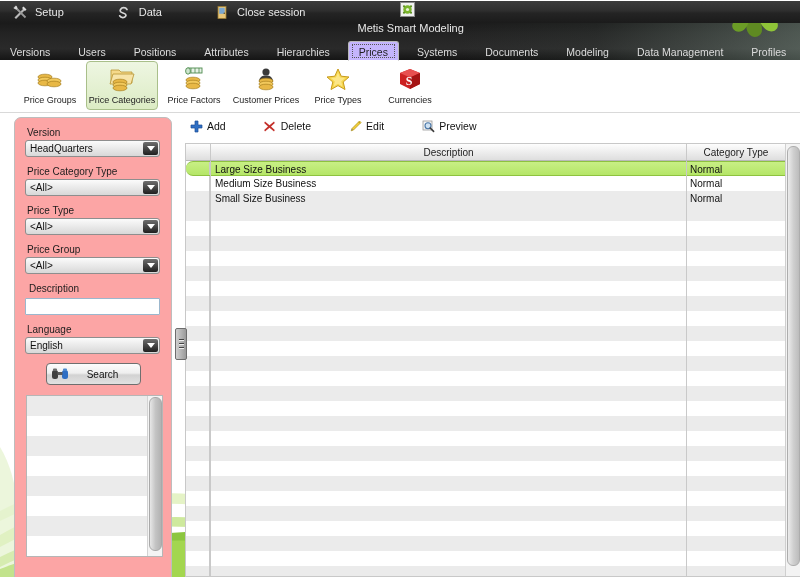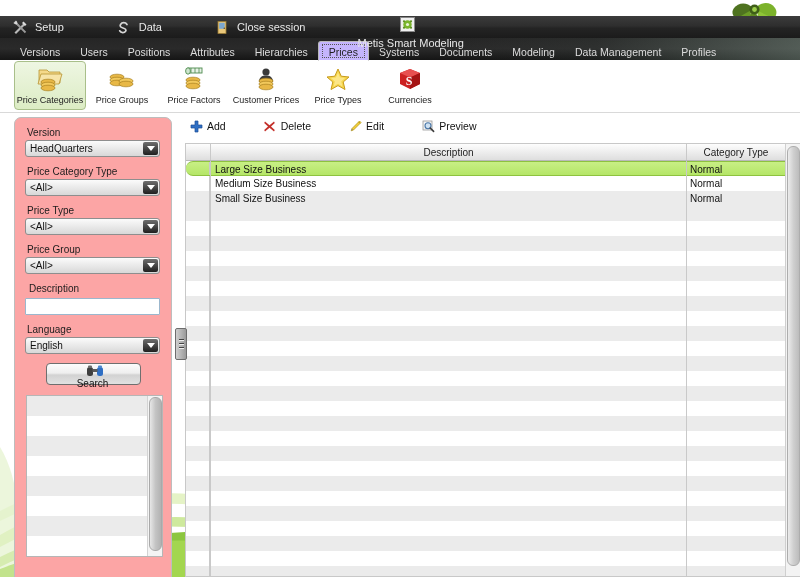--- a/index.html
+++ b/index.html
@@ -20,21 +20,21 @@
   
   .bg-swoosh {
     position: absolute; left: 0; bottom: 0;
     width: 420px; height: 170px;
     overflow: hidden; pointer-events: none;
     z-index: 0;
   }
 
   
   .titlebar {
-    position: absolute; top: 16px; left: 0;
+    position: absolute; top: 1px; left: 0;
     width: 800px; height: 22px;
     background: linear-gradient(to bottom, #3c3c3c 0%, #2e2e2e 45%, #242424 55%, #1b1b1b 100%);
     display: flex; align-items: center;
     z-index: 20;
   }
   .tb-item {
     display: flex; align-items: center;
     height: 22px;
     margin-right: 26px;
     color: #e8e8e8;
@@ -68,22 +68,23 @@
     width: 62px; height: 58px;
     z-index: 19;
   }
 
   
   .tabs {
     position: absolute; top: 40px; left: 0;
     width: 636px; height: 20px;
     z-index: 19;
     display: flex; align-items: flex-end;
-    padding-left: 10px;
-    box-sizing: border-box;
+    padding-left: 0;
+    box-sizing: border-box;
+    gap: 8px;
   }
   .tab {
     font-size: 10.5px;
     color: #dcdcdc;
     padding: 3px 10px 3px 10px;
     height: 17px;
     box-sizing: border-box;
     line-height: 12px;
     white-space: nowrap;
     position: relative;
@@ -201,21 +202,20 @@
     margin-top: 7px; margin-bottom: 10px;
   }
   .searchbtn {
     width: 95px; height: 22px;
     border: 1px solid #6f6f6f;
     border-radius: 4px;
     background: linear-gradient(to bottom, #fcfcfc 0%, #efefef 45%, #d2d2d2 55%, #e2e2e2 100%);
     display: flex; align-items: center;
     box-sizing: border-box;
     padding-left: 3px;
-    flex-direction: column;
   }
   .searchbtn .sico { width: 20px; height: 16px; display:flex; align-items:center; justify-content:center;}
   .searchbtn .slbl {
     flex: 1; text-align: center;
     font-size: 10px; color: #111;
     padding-right: 4px;
   }
   .resultlist {
     position: relative;
     width: 137px; height: 162px;
@@ -481,44 +481,44 @@
     <div class="tab active"><span class="tab-focus"></span><span>Prices</span></div>
     <div class="tab"><span>Systems</span></div>
     <div class="tab"><span>Documents</span></div>
     <div class="tab"><span>Modeling</span></div>
     <div class="tab"><span>Data Management</span></div>
     <div class="tab"><span>Profiles</span></div>
   </div>
 
   <div class="icontoolbar">
 
+    <div class="icontool">
+      <span class="ic">
+        <svg width="30" height="26" viewBox="0 0 30 26" xmlns="http://www.w3.org/2000/svg">
+          <ellipse cx="10" cy="11" rx="7" ry="2.8" fill="#e8b846" stroke="#a8801e" stroke-width="0.7"></ellipse>
+          <ellipse cx="10" cy="14" rx="7" ry="2.8" fill="#f2c95c" stroke="#a8801e" stroke-width="0.7"></ellipse>
+          <ellipse cx="10" cy="17" rx="7" ry="2.8" fill="#e8b846" stroke="#a8801e" stroke-width="0.7"></ellipse>
+          <ellipse cx="19" cy="15" rx="7" ry="2.8" fill="#f2c95c" stroke="#a8801e" stroke-width="0.7"></ellipse>
+          <ellipse cx="19" cy="18" rx="7" ry="2.8" fill="#e8b846" stroke="#a8801e" stroke-width="0.7"></ellipse>
+        </svg>
+      </span>
+      <span class="lbl">Price Groups</span>
+    </div>
+
     <div class="icontool selected">
       <span class="ic">
         <svg width="30" height="26" viewBox="0 0 30 26" xmlns="http://www.w3.org/2000/svg">
           <path d="M4,4 L12,4 L14,6 L25,6 L25,17 L4,17 Z" fill="#f5d98a" stroke="#b89432" stroke-width="0.8"></path>
           <path d="M6,8 L27,8 L24,18 L3,18 Z" fill="#f7e4a8" stroke="#b89432" stroke-width="0.8"></path>
           <ellipse cx="13" cy="16" rx="7" ry="2.8" fill="#e8b846" stroke="#a8801e" stroke-width="0.7"></ellipse>
           <ellipse cx="13" cy="19" rx="7" ry="2.8" fill="#f2c95c" stroke="#a8801e" stroke-width="0.7"></ellipse>
           <ellipse cx="13" cy="22" rx="7" ry="2.8" fill="#e8b846" stroke="#a8801e" stroke-width="0.7"></ellipse>
         </svg>
       </span>
       <span class="lbl">Price Categories</span>
-    </div>
-
-    <div class="icontool">
-      <span class="ic">
-        <svg width="30" height="26" viewBox="0 0 30 26" xmlns="http://www.w3.org/2000/svg">
-          <ellipse cx="10" cy="11" rx="7" ry="2.8" fill="#e8b846" stroke="#a8801e" stroke-width="0.7"></ellipse>
-          <ellipse cx="10" cy="14" rx="7" ry="2.8" fill="#f2c95c" stroke="#a8801e" stroke-width="0.7"></ellipse>
-          <ellipse cx="10" cy="17" rx="7" ry="2.8" fill="#e8b846" stroke="#a8801e" stroke-width="0.7"></ellipse>
-          <ellipse cx="19" cy="15" rx="7" ry="2.8" fill="#f2c95c" stroke="#a8801e" stroke-width="0.7"></ellipse>
-          <ellipse cx="19" cy="18" rx="7" ry="2.8" fill="#e8b846" stroke="#a8801e" stroke-width="0.7"></ellipse>
-        </svg>
-      </span>
-      <span class="lbl">Price Groups</span>
     </div>
 
     <div class="icontool">
       <span class="ic">
         <svg width="30" height="26" viewBox="0 0 30 26" xmlns="http://www.w3.org/2000/svg">
           <rect x="9" y="2" width="14" height="5" fill="#e6f2e6" stroke="#4e8b4e" stroke-width="0.9"></rect>
           <path d="M12,2 L12,7 M16,2 L16,7 M20,2 L20,7" stroke="#4e8b4e" stroke-width="0.8"></path>
           <ellipse cx="9" cy="5" rx="2.4" ry="3.2" fill="#cfe6cf" stroke="#4e8b4e" stroke-width="0.9"></ellipse>
           <ellipse cx="14" cy="14" rx="7" ry="2.8" fill="#e8b846" stroke="#a8801e" stroke-width="0.7"></ellipse>
           <ellipse cx="14" cy="17" rx="7" ry="2.8" fill="#f2c95c" stroke="#a8801e" stroke-width="0.7"></ellipse>

